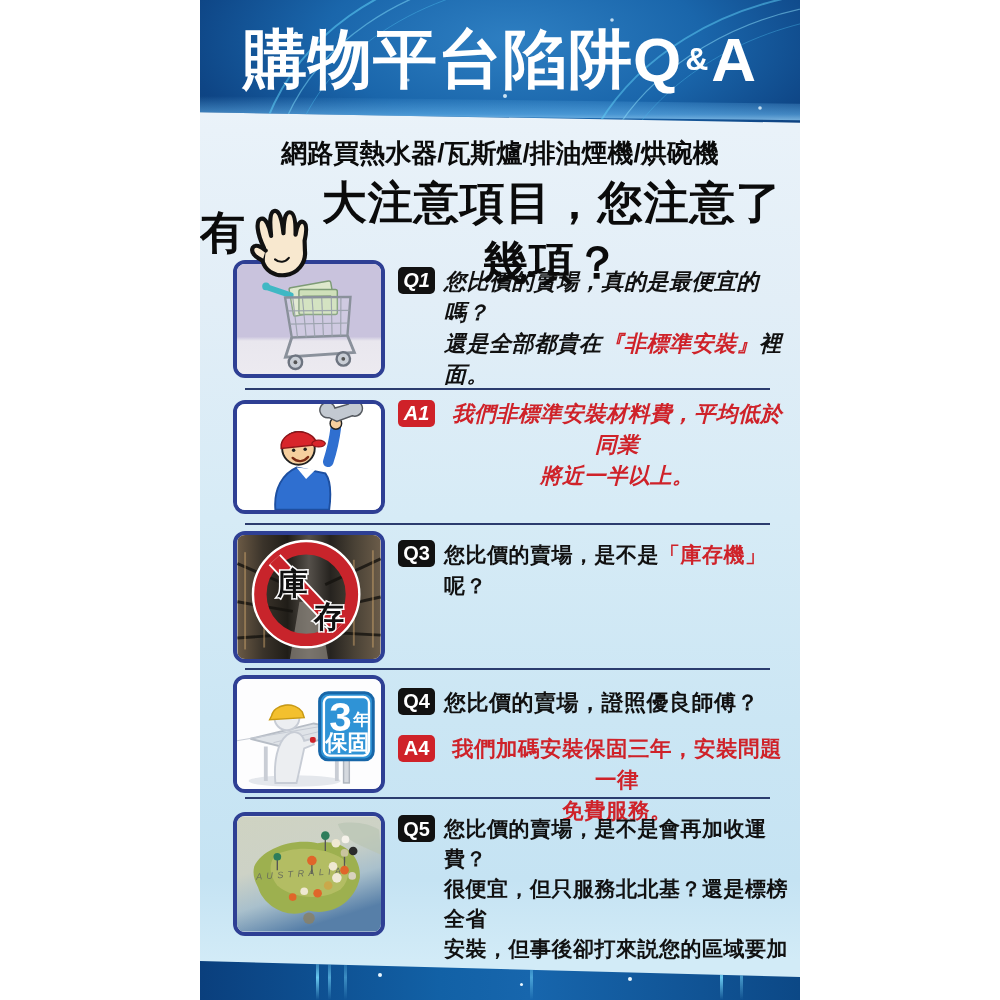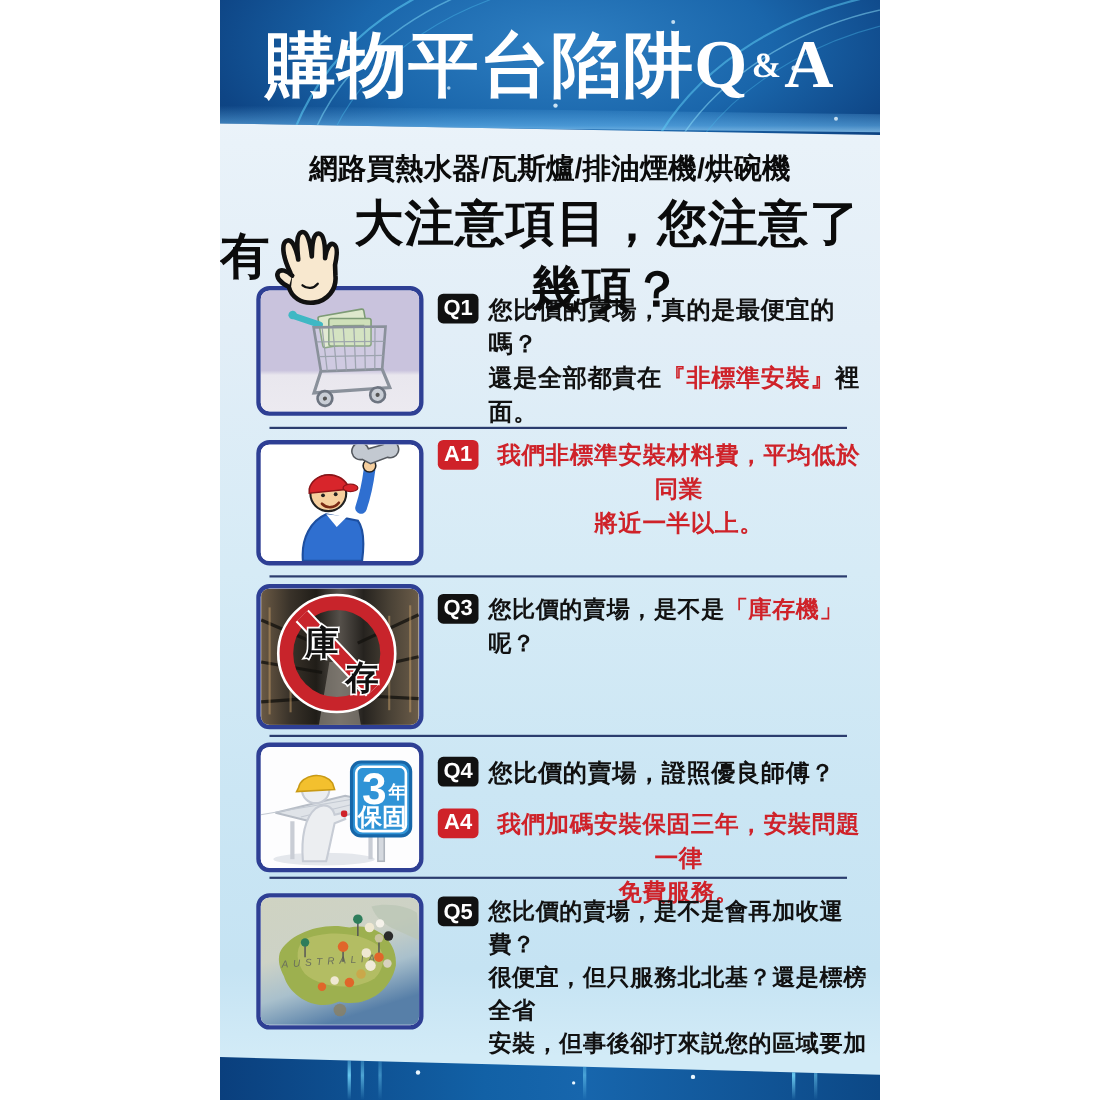--- a/index.html
+++ b/index.html
@@ -8,21 +8,21 @@
   .banner{position:absolute;left:200px;top:0;width:600px;height:1000px;overflow:hidden;
     background:linear-gradient(180deg,#f2f7fb 0px,#e9f2f9 130px,#e2eef7 300px,#d6ebf6 520px,#cbe6f4 720px,#c5e3f3 880px,#d2ebf7 960px);}
   
   .header{position:absolute;left:0;top:0;width:600px;height:132px;
     background:radial-gradient(ellipse 420px 180px at 52% 30%,#2e7fc2 0%,#1a66ab 45%,#0e4585 78%,#0a3a72 100%);
     clip-path:polygon(0 0,100% 0,100% 93%,0 85%);}
   .header-glow{position:absolute;left:0;top:96px;width:600px;height:26px;
     background:linear-gradient(180deg,rgba(90,170,230,0) 0%,rgba(110,190,245,.55) 70%,rgba(160,215,250,.8) 100%);
     clip-path:polygon(0 0,100% 30%,100% 93%,0 70%);}
   .title{position:absolute;left:0;top:0;width:600px;height:118px;display:flex;align-items:center;justify-content:center;
-    color:#fff;font-weight:bold;z-index:3;font-family:Liberation Serif, serif;}
+    color:#fff;font-weight:bold;z-index:3;}
   .title .cn{font-size:64px;letter-spacing:1px;}
   .title .latin{font-size:62px;letter-spacing:1px;}
   .title .amp{font-size:32px;margin:0 3px;}
   .arcs{position:absolute;left:0;top:0;z-index:2;}
   
   .intro{position:absolute;left:0;top:128px;width:600px;text-align:center;color:#0b0b0b;z-index:4;}
   .intro-l1{font-size:26px;font-weight:bold;letter-spacing:0px;margin-top:8px;white-space:nowrap;}
   .intro-l2{margin-top:2px;display:flex;align-items:center;justify-content:center;font-size:45px;font-weight:bold;letter-spacing:1px;}
   .hand{width:84px;height:92px;margin:-18px -8px -26px -4px;transform:rotate(-6deg) translateY(6px);}
   
@@ -93,21 +93,21 @@
                      C80,34 85,26 90,29 C95,32 93,44 89,56
                      L88,70 C88,88 74,102 56,102 C40,102 28,92 26,78 Z"></path>
             <path d="M26,78 C16,72 10,64 14,58 C18,53 26,57 32,64"></path>
           </g>
           <path d="M44,78 C50,84 58,84 64,78" fill="none" stroke="#111" stroke-width="3" stroke-linecap="round"></path>
         </svg>
         <span>大注意項目，您注意了幾項？</span>
       </div>
     </div>
 
-    <div class="row r1" style="top:260px;">
+    <div class="row r1" style="top:260px;font-style:italic;">
       <div class="imgbox" style="height:110px;">
         <div class="q1bg"></div>
         <svg width="144" height="110" viewBox="0 0 150 112" style="position:relative">
           <g transform="rotate(-4 75 60)">
             <rect x="58" y="20" width="44" height="30" rx="2" fill="#dde8cc" stroke="#7d9b76" stroke-width="1.5" transform="rotate(-6 80 35)"></rect>
             <rect x="66" y="26" width="40" height="26" rx="2" fill="#cfe0ba" stroke="#7d9b76" stroke-width="1.5" transform="rotate(4 86 39)"></rect>
             <line x1="70" y1="32" x2="100" y2="34" stroke="#8aa382" stroke-width="2"></line>
             <path d="M34,20 L58,30" stroke="#3fb8c4" stroke-width="6" stroke-linecap="round"></path>
             <circle cx="33" cy="19" r="4" fill="#3fb8c4"></circle>
             <polygon points="52,32 120,36 114,76 56,74" fill="rgba(255,255,255,0.12)" stroke="#8a919b" stroke-width="2.5"></polygon>

